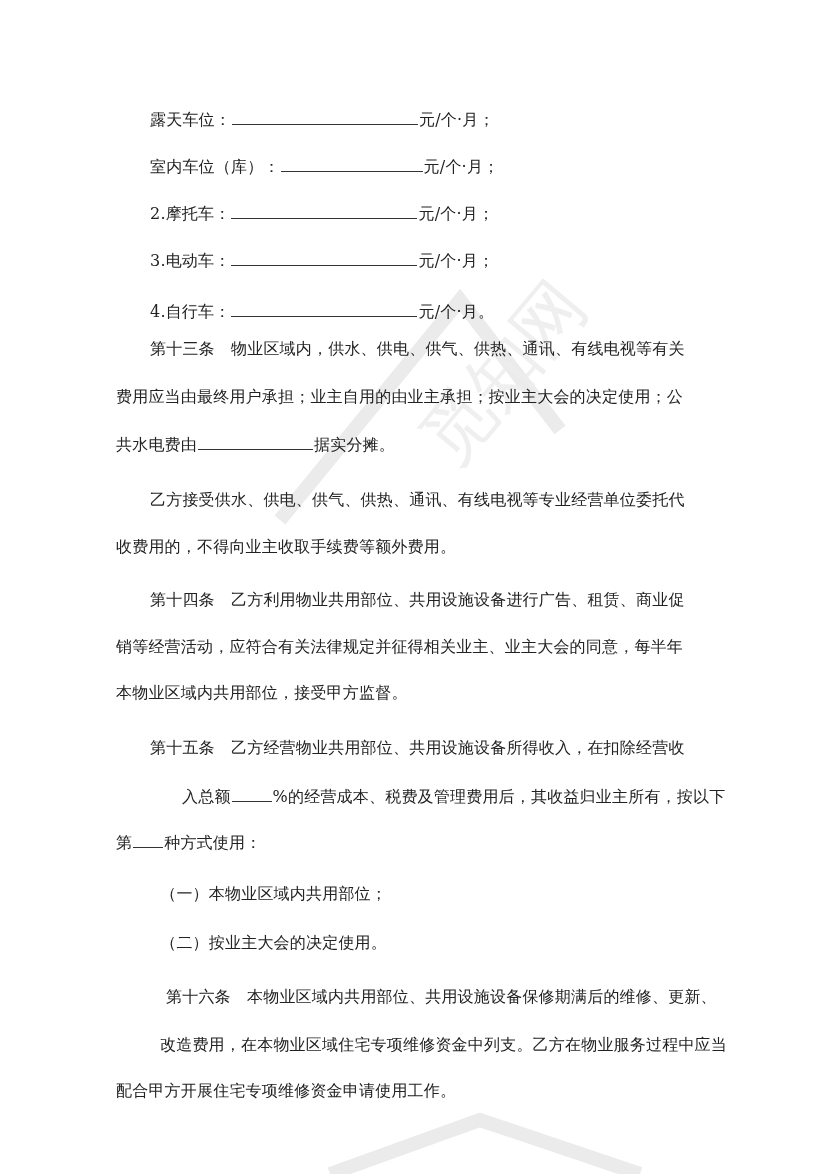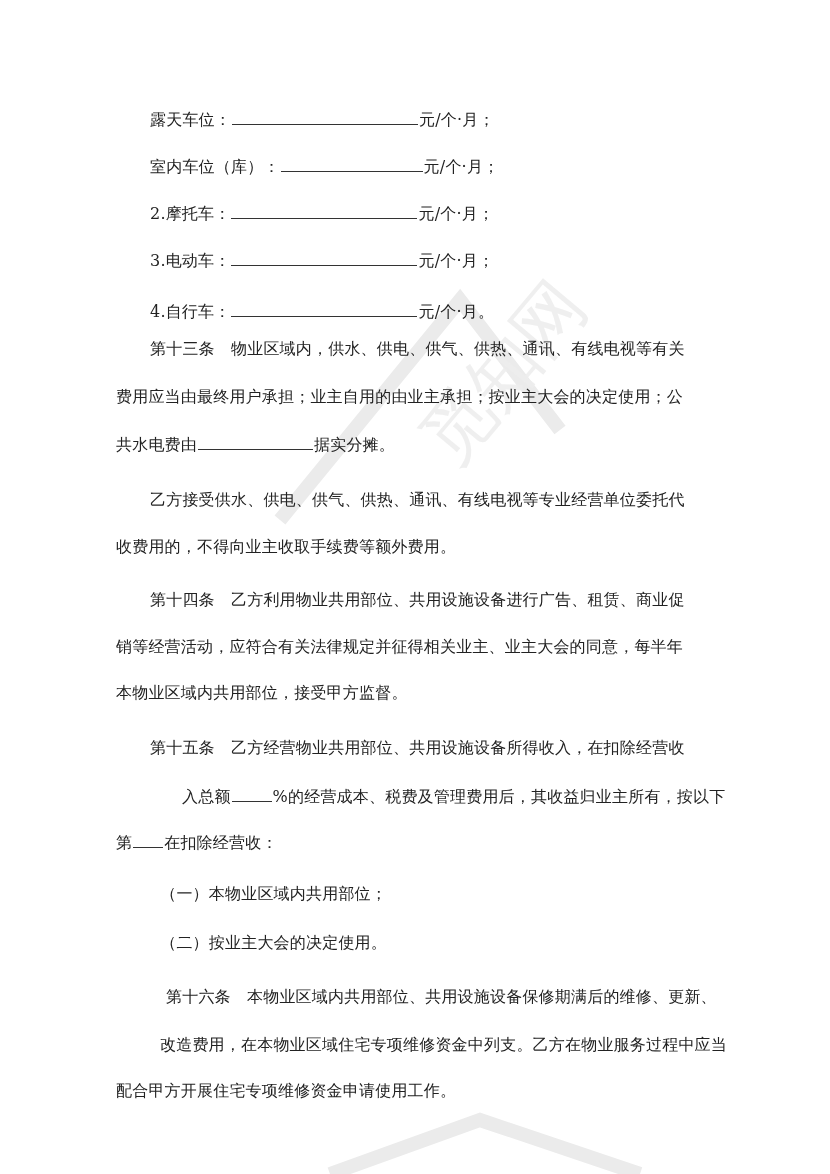--- a/index.html
+++ b/index.html
@@ -32,20 +32,20 @@
       <div class="line" style="top: 339px; left: 150px;"><span>第十三条　物业区域内，供水、供电、供气、供热、通讯、有线电视等有关</span></div>
       <div class="line" style="top: 387px; left: 116px;"><span>费用应当由最终用户承担；业主自用的由业主承担；按业主大会的决定使用；公</span></div>
       <div class="line" style="top: 433px; left: 116px;"><span>共水电费由</span><span class="blank" style="width: 115px;"></span><span>据实分摊。</span></div>
       <div class="line" style="top: 490px; left: 150px;"><span>乙方接受供水、供电、供气、供热、通讯、有线电视等专业经营单位委托代</span></div>
       <div class="line" style="top: 537px; left: 116px;"><span>收费用的，不得向业主收取手续费等额外费用。</span></div>
       <div class="line" style="top: 590px; left: 150px;"><span>第十四条　乙方利用物业共用部位、共用设施设备进行广告、租赁、商业促</span></div>
       <div class="line" style="top: 637px; left: 116px;"><span>销等经营活动，应符合有关法律规定并征得相关业主、业主大会的同意，每半年</span></div>
       <div class="line" style="top: 683px; left: 116px;"><span>本物业区域内共用部位，接受甲方监督。</span></div>
       <div class="line" style="top: 738px; left: 150px;"><span>第十五条　乙方经营物业共用部位、共用设施设备所得收入，在扣除经营收</span></div>
       <div class="line" style="top: 785px; left: 134px; margin-left: 48px;"><span>入总额</span><span class="blank" style="width: 40px;"></span><span>%的经营成本、税费及管理费用后，其收益归业主所有，按以下</span></div>
-      <div class="line" style="top: 831px; left: 116px;"><span>第</span><span class="blank" style="width: 30px;"></span><span>在扣除经营收：</span></div>
+      <div class="line" style="top: 831px; left: 116px;"><span>第</span><span class="blank" style="width: 30px;"></span><span>种方式使用：</span></div>
       <div class="line" style="top: 884px; left: 160.2px;"><span>（一）本物业区域内共用部位；</span></div>
       <div class="line" style="top: 933px; left: 160.2px; text-align: center;"><span>（二）按业主大会的决定使用。</span></div>
       <div class="line" style="top: 987px; left: 150px; margin-left: 16px;"><span>第十六条　本物业区域内共用部位、共用设施设备保修期满后的维修、更新、</span></div>
       <div class="line" style="top: 1035px; left: 116px; margin-left: 44px;"><span>改造费用，在本物业区域住宅专项维修资金中列支。乙方在物业服务过程中应当</span></div>
       <div class="line" style="top: 1081px; left: 116px;"><span>配合甲方开展住宅专项维修资金申请使用工作。</span></div>
     </div>
 </div>
 
 </body></html>

